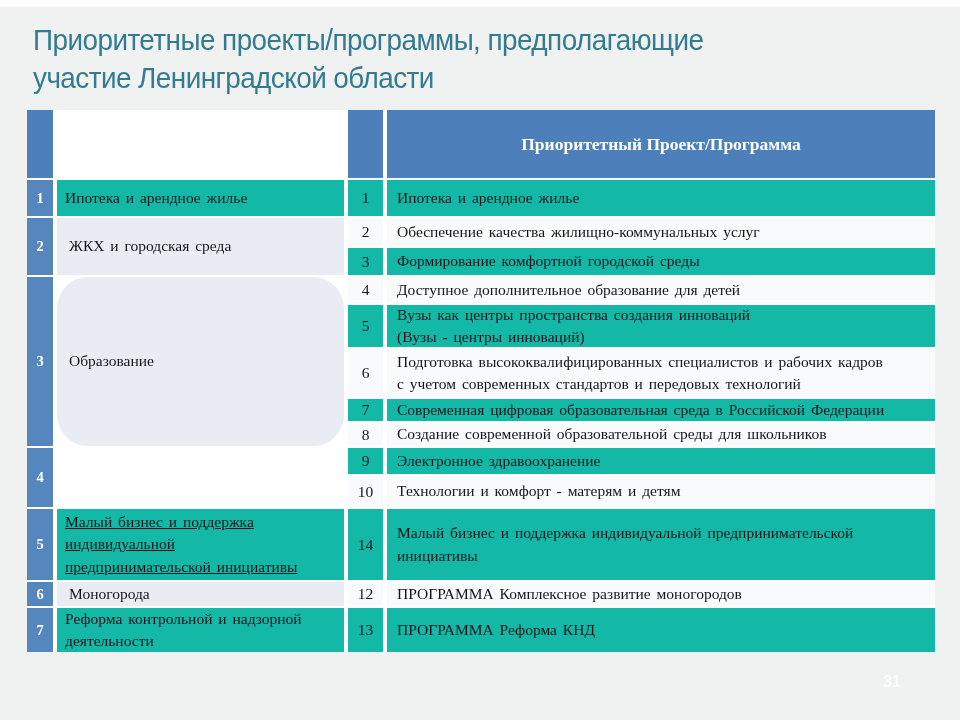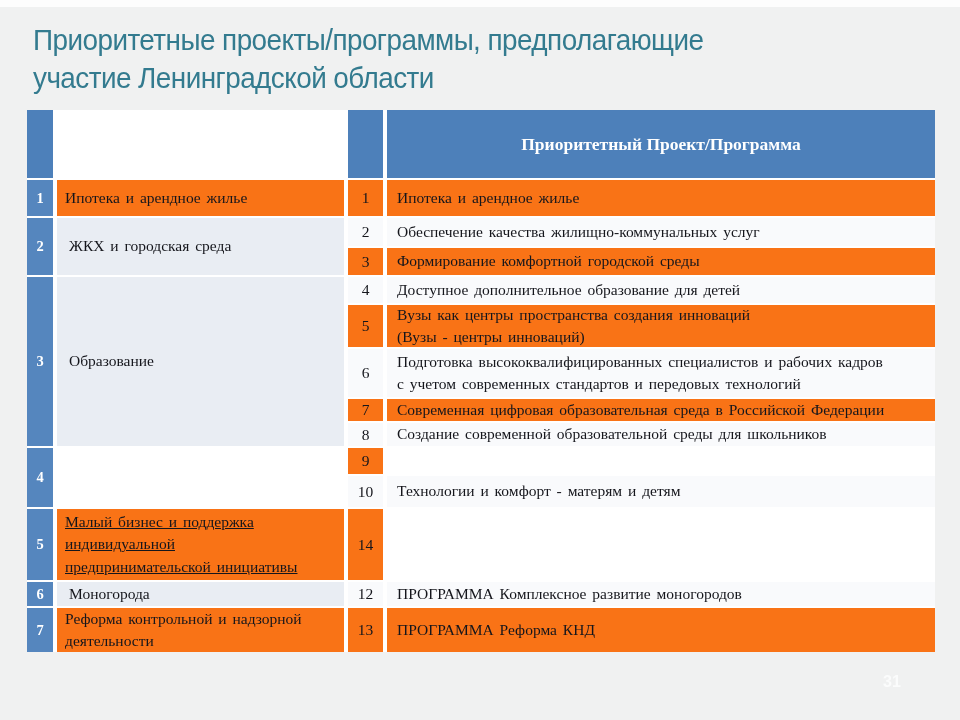--- a/index.html
+++ b/index.html
@@ -33,21 +33,21 @@
   .h2c { grid-column:2; grid-row:1; }
   .h3c { grid-column:3; grid-row:1; }
   .h4c { grid-column:4; grid-row:1; }
   .num {
     background:#5586be; color:#ffffff; font-weight:bold;
     justify-content:center; font-size:14.5px; font-family:"Liberation Serif", serif;
   }
   .dir  { padding:2px 6px 2px 8px;  white-space:pre-line; line-height:1.45; word-spacing:2px; }
   .idx  { justify-content:center; }
   .proj { padding:2px 8px 2px 10px; white-space:pre-line; line-height:1.45; word-spacing:2px; }
-  .lav  { background:#f97316; }
+  .lav  { background:#14b8a6; }
   .lite { background:#f9fafc; }
   .mid  { background:#e9edf3;padding-left:12px; }
   .page-number {
     position:absolute; left:883px; top:673px;
     font-family:"Liberation Sans", sans-serif; font-size:16px; font-weight:bold;
     color:#fbfcfc;
   }
 </style>
 </head>
 <body>
@@ -58,21 +58,21 @@
 
 <div class="grid" id="grid">
   <div class="cell head h1c"></div>
   <div class="cell head h3c"></div>
   <div class="cell head h4c">Приоритетный  Проект/Программа</div>
 <div class="cell num" style="grid-area: 2 / 1 / span 1;">1</div>
     <div class="cell dir lav" style="grid-area: 2 / 2 / span 1;">Ипотека и арендное жилье</div>
     <div class="cell num" style="grid-area: 3 / 1 / span 2;">2</div>
     <div class="cell dir mid" style="grid-area: 3 / 2 / span 2;">ЖКХ и городская среда</div>
     <div class="cell num" style="grid-area: 5 / 1 / span 5;">3</div>
-    <div class="cell dir mid" style="grid-area: 5 / 2 / span 5;">Образование</div>
+    <div class="cell dir mid" style="grid-area: 5 / 2 / span 5; border-radius: 31px;">Образование</div>
     <div class="cell num" style="grid-area: 10 / 1 / span 2;">4</div>
     <div class="cell num" style="grid-area: 12 / 1 / span 1;">5</div>
     <div class="cell dir lav" style="grid-area: 12 / 2 / span 1; text-decoration: underline;">Малый бизнес и поддержка
 индивидуальной
 предпринимательской инициативы</div>
     <div class="cell num" style="grid-area: 13 / 1 / span 1;">6</div>
     <div class="cell dir mid" style="grid-area: 13 / 2 / span 1;">Моногорода</div>
     <div class="cell num" style="grid-area: 14 / 1 / span 1;">7</div>
     <div class="cell dir lav" style="grid-area: 14 / 2 / span 1;">Реформа контрольной и надзорной
 деятельности</div>
@@ -88,22 +88,25 @@
     <div class="cell proj lav" style="grid-area: 6 / 4;">Вузы как центры пространства создания инноваций
 (Вузы - центры инноваций)</div>
     <div class="cell idx lite" style="grid-area: 7 / 3;">6</div>
     <div class="cell proj lite" style="grid-area: 7 / 4;">Подготовка высококвалифицированных специалистов и рабочих кадров
 с учетом современных стандартов и передовых технологий</div>
     <div class="cell idx lav" style="grid-area: 8 / 3;">7</div>
     <div class="cell proj lav" style="grid-area: 8 / 4;">Современная цифровая образовательная среда в Российской Федерации</div>
     <div class="cell idx lite" style="grid-area: 9 / 3;">8</div>
     <div class="cell proj lite" style="grid-area: 9 / 4;">Создание современной образовательной среды для школьников</div>
     <div class="cell idx lav" style="grid-area: 10 / 3;">9</div>
+    <div class="cell proj lav" style="grid-area: 10 / 4;">Электронное здравоохранение</div>
     <div class="cell idx lite" style="grid-area: 11 / 3;">10</div>
     <div class="cell proj lite" style="grid-area: 11 / 4;">Технологии и комфорт - матерям и детям</div>
     <div class="cell idx lav" style="grid-area: 12 / 3;">14</div>
+    <div class="cell proj lav" style="grid-area: 12 / 4;">Малый бизнес и поддержка индивидуальной предпринимательской
+инициативы</div>
     <div class="cell idx lite" style="grid-area: 13 / 3;">12</div>
     <div class="cell proj lite" style="grid-area: 13 / 4;">ПРОГРАММА Комплексное развитие моногородов</div>
     <div class="cell idx lav" style="grid-area: 14 / 3;">13</div>
     <div class="cell proj lav" style="grid-area: 14 / 4;">ПРОГРАММА Реформа КНД</div>
   </div>
 
 <div class="page-number">31</div>
 
 </body></html>

